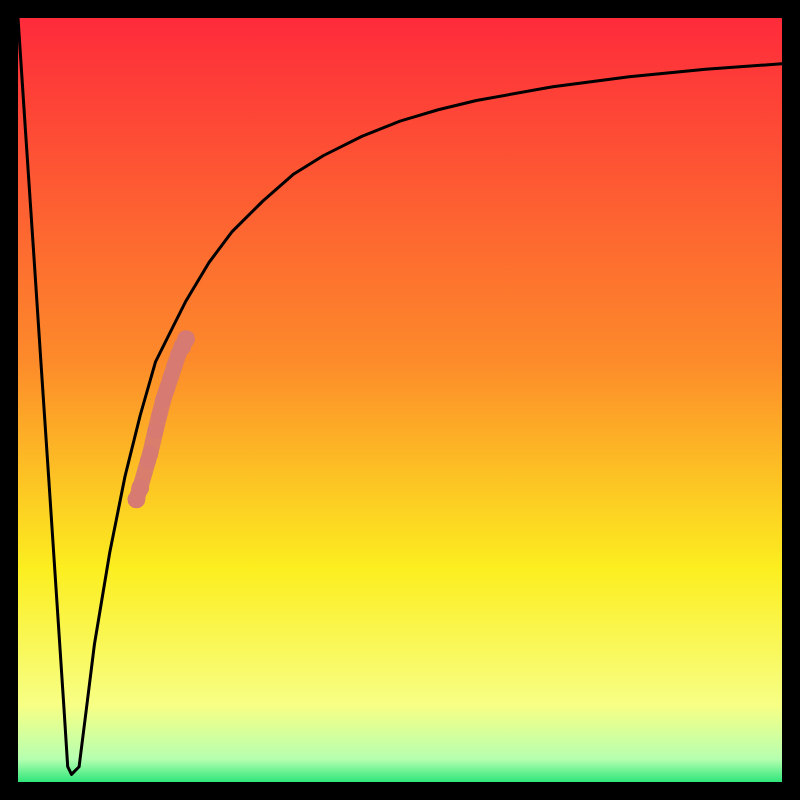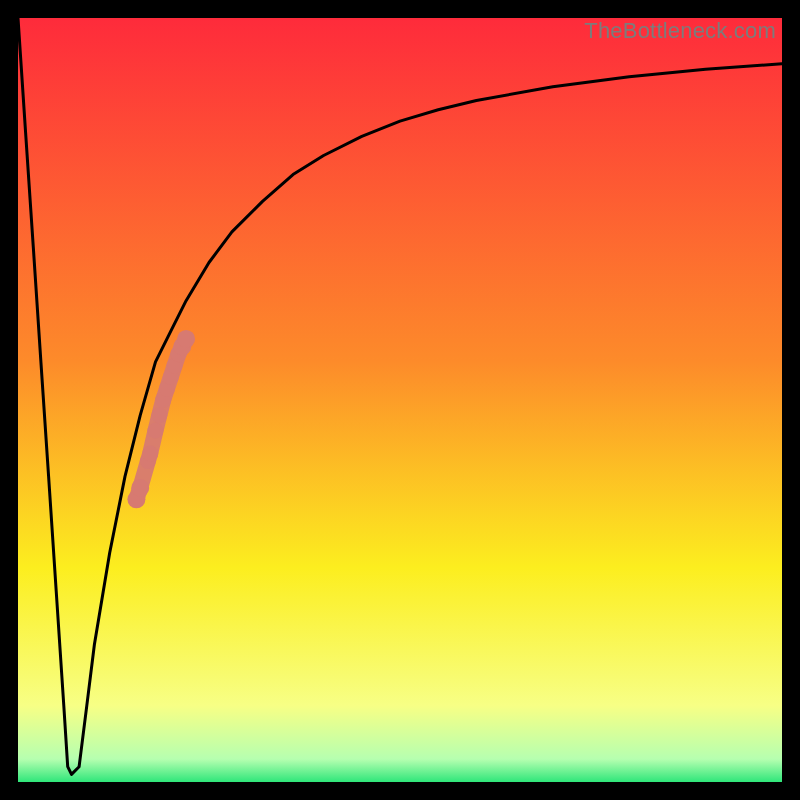--- a/index.html
+++ b/index.html
@@ -39,21 +39,20 @@
     user-select: none;
   }
   svg { display: block; }
 </style>
 </head>
 <body>
 
 <div class="frame">
   <div class="plot">
 
-    <div class="watermark">TheBottleneck.com</div>
 
     <svg id="svg-plot" width="764" height="764" viewBox="0 0 764 764">
       <defs>
         <linearGradient id="bg-grad" x1="0" y1="0" x2="0" y2="1">
           <stop id="g0" offset="0%" stop-color="#fe2b3b"></stop>
           <stop id="g1" offset="45%" stop-color="#fd8b2a"></stop>
           <stop id="g2" offset="72%" stop-color="#fcee1f"></stop>
           <stop id="g3" offset="90%" stop-color="#f7ff85"></stop>
           <stop id="g4" offset="97%" stop-color="#b6ffb0"></stop>
           <stop id="g5" offset="100%" stop-color="#2fe67a"></stop>

